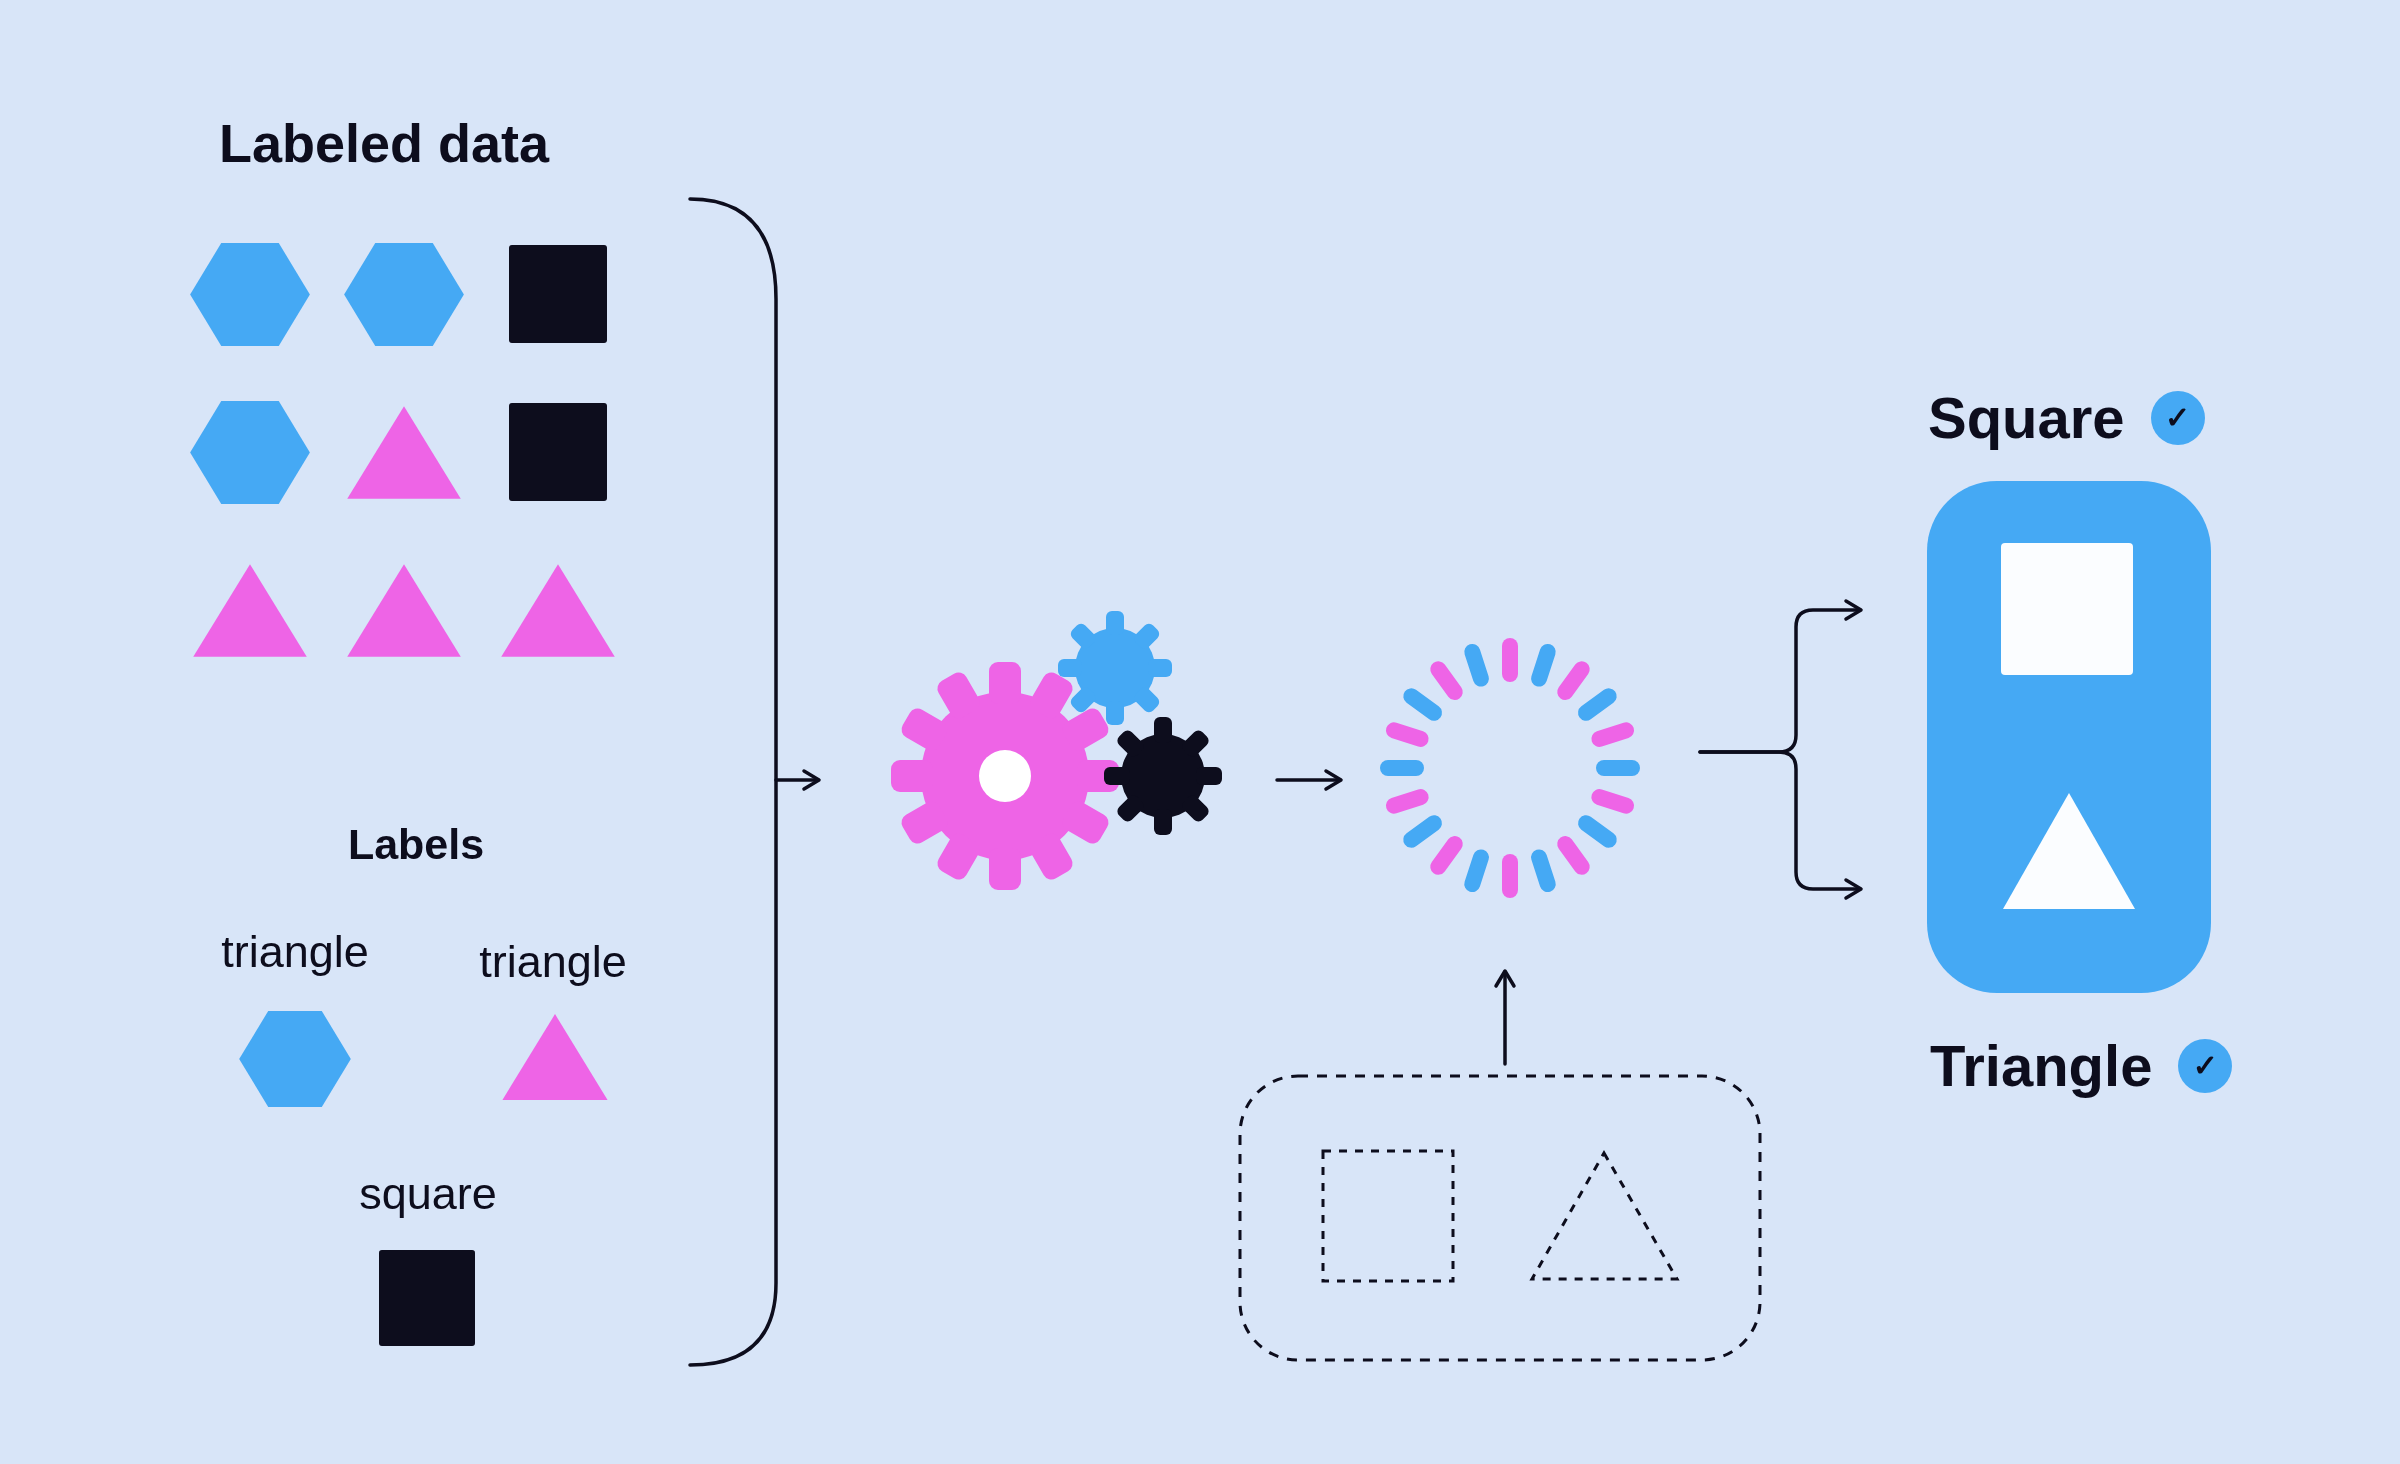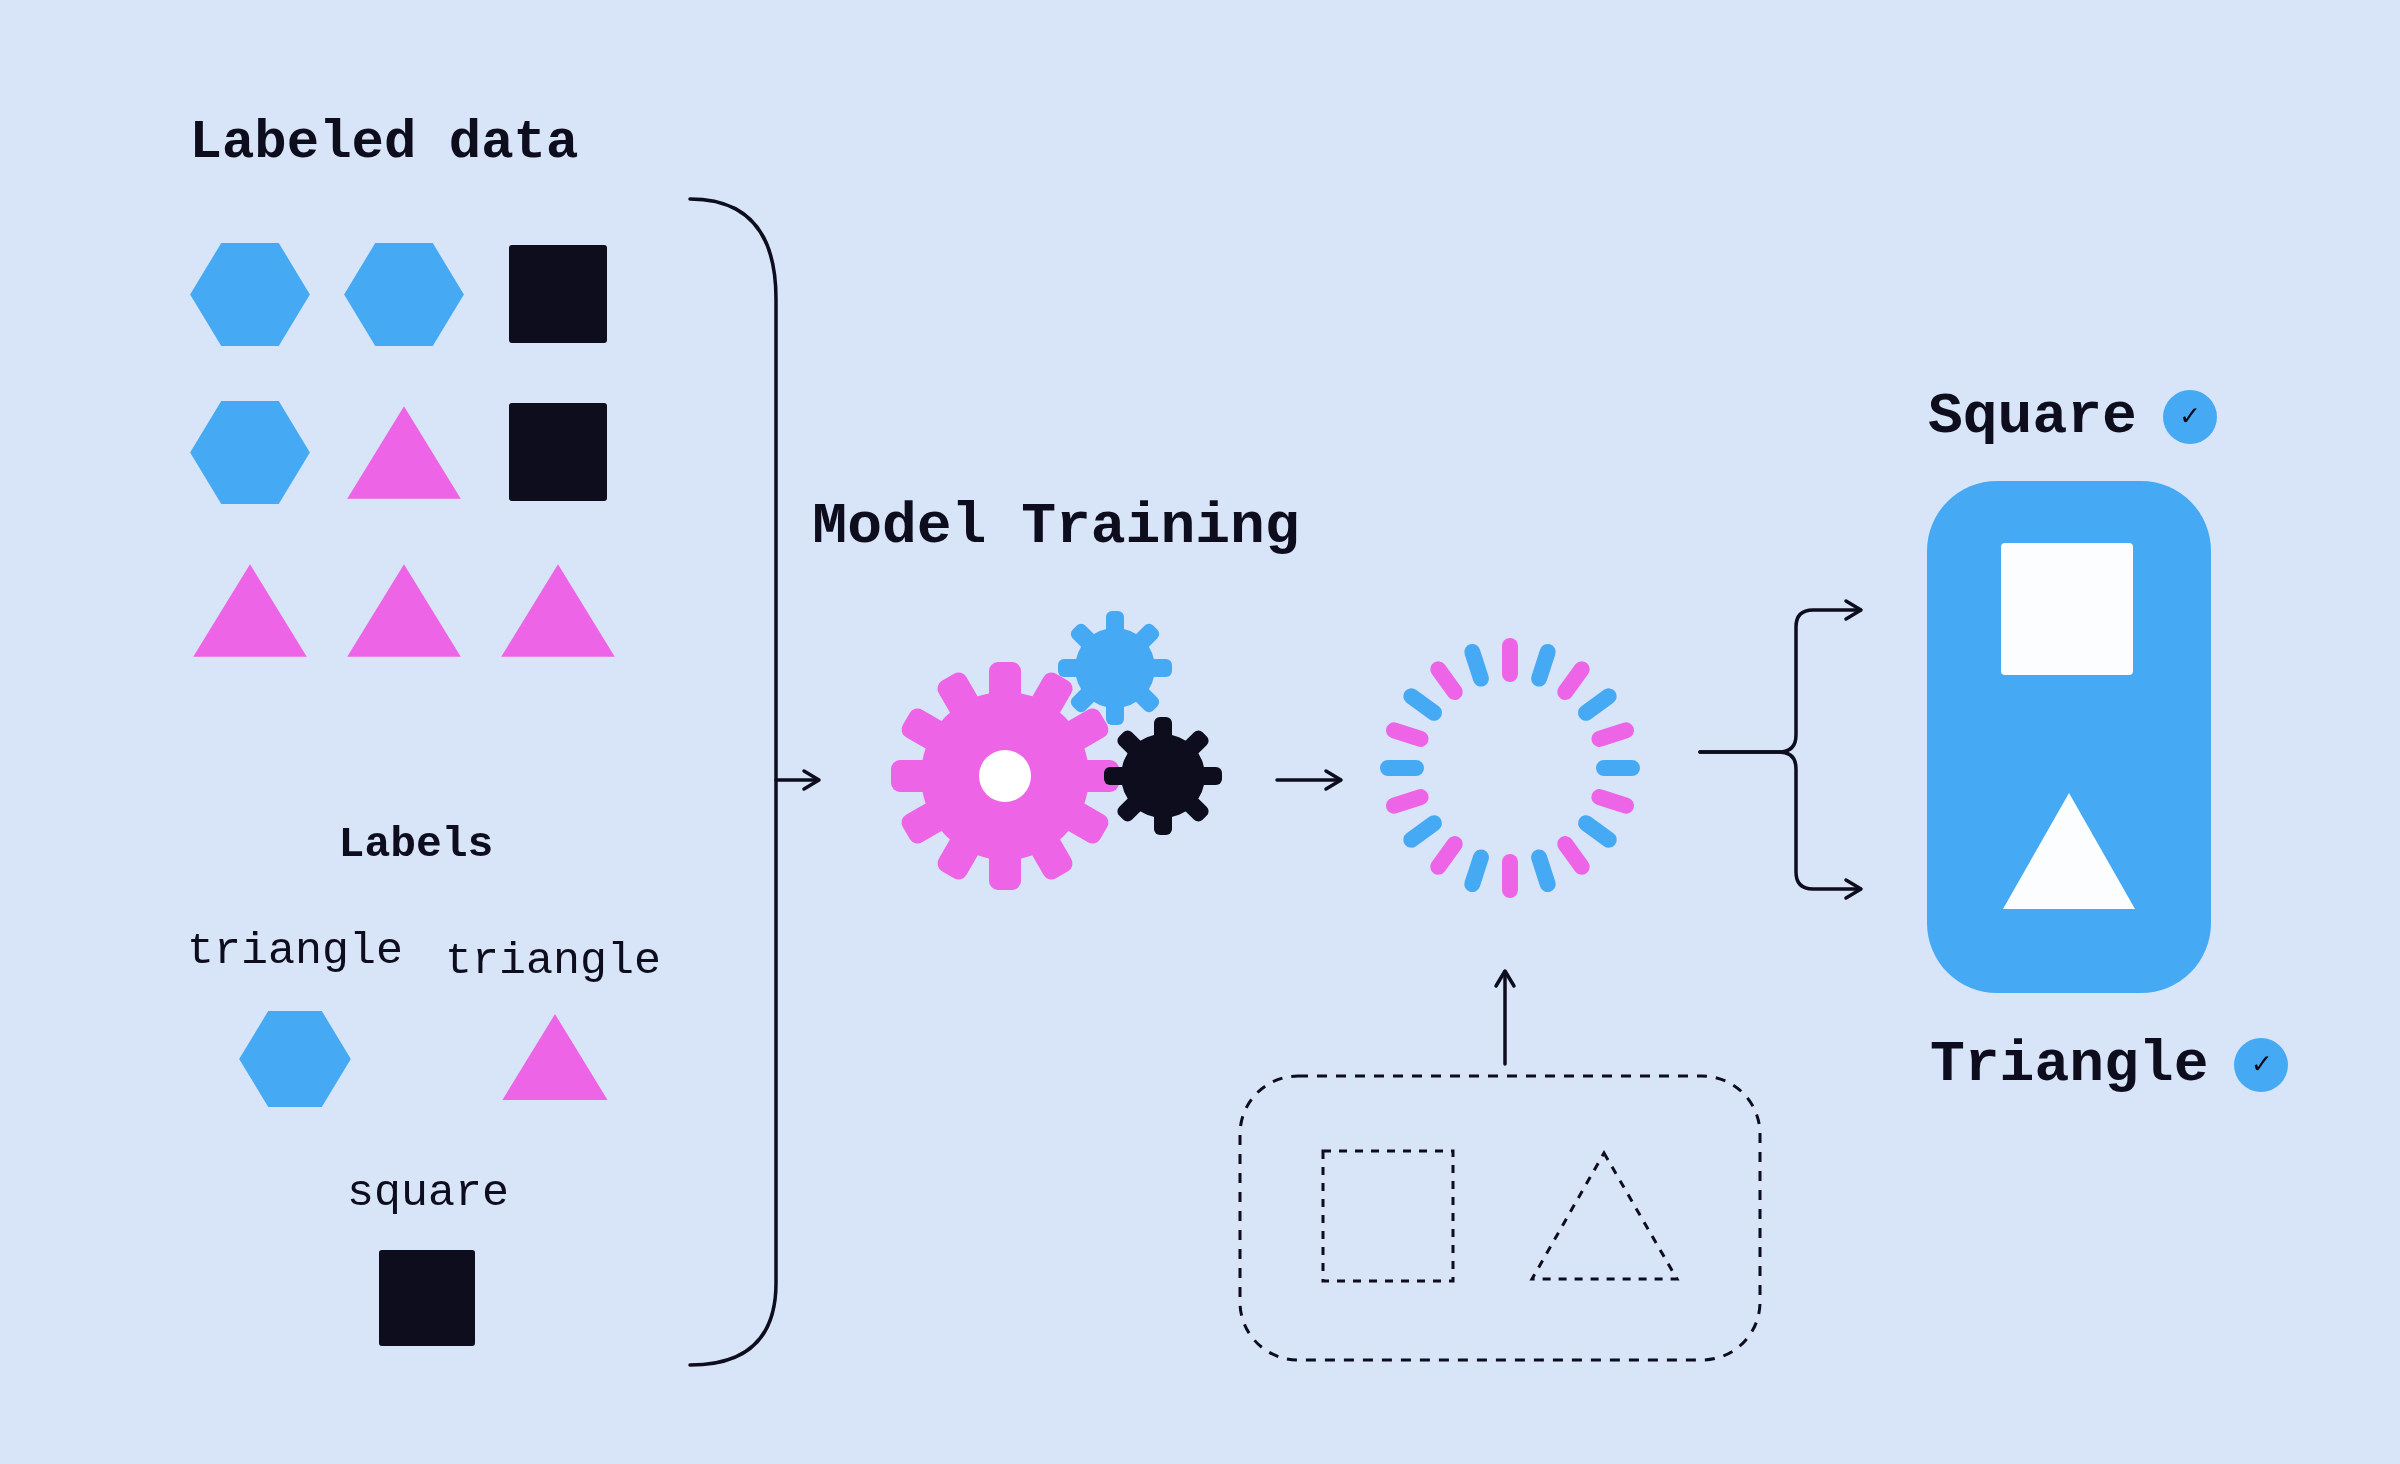--- a/index.html
+++ b/index.html
@@ -6,21 +6,21 @@
     --background:#d8e5f8;
     --blue:#45a9f4;
     --pink:#ee64e6;
     --dark:#0d0d1d;
     --white:#fbfdff;
   }
   *{margin:0;padding:0;box-sizing:border-box}
   html,body{width:2400px;height:1464px;overflow:hidden;background:var(--background)}
   .canvas{
     position:relative;width:2400px;height:1464px;background:var(--background);
-    font-family:Liberation Mono, monospace;color:var(--dark)
+    font-family:Liberation Sans, sans-serif;color:var(--dark)
   }
   .title{position:absolute;font-weight:700;white-space:nowrap;transform:translateX(-50%)}
   #t-labeled{left:384px;top:112px;font-size:54px}
   #t-labels{left:416px;top:820px;font-size:43px}
   #t-model{left:1056px;top:494px;font-size:58px}
   #t-pred{left:1513px;top:512px;font-size:56px}
   .small-label{position:absolute;font-size:45px;font-weight:400;white-space:nowrap;transform:translateX(-50%)}
   #l-hex{left:295px;top:926px}
   #l-tri{left:553px;top:936px}
   #l-sq{left:428px;top:1168px}
@@ -72,21 +72,20 @@
   .badge{width:54px;height:54px;border-radius:50%;background:var(--blue);display:flex;align-items:center;justify-content:center}
   .badge .check{font-size:30px;font-weight:900;color:var(--dark);line-height:1}
 </style>
 </head>
 <body>
 
 <div class="canvas">
 
   <div class="title" id="t-labeled">Labeled data</div>
   <div class="title" id="t-labels">Labels</div>
-  <div class="title" id="t-model">Model Training</div>
 
   <div id="labeled-grid">
       <div class="grid-row">
         <div class="grid-cell">
           <svg class="sh sh-hex" viewBox="0 0 100 86">
             <polygon points="26,0 74,0 100,43 74,86 26,86 0,43" style="fill:var(--blue)"></polygon>
           </svg>
         </div>
         <div class="grid-cell">
           <svg class="sh sh-hex" viewBox="0 0 100 86">

